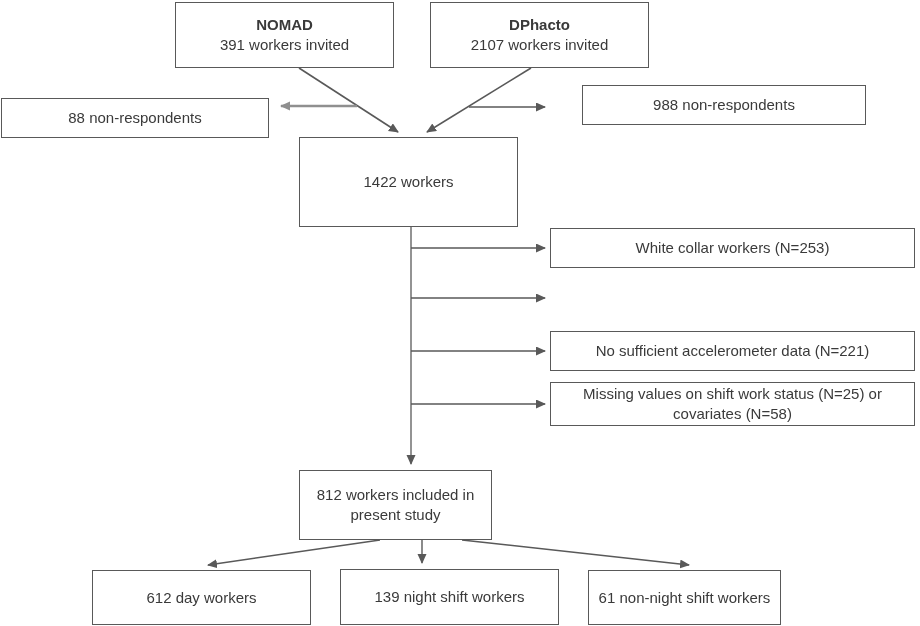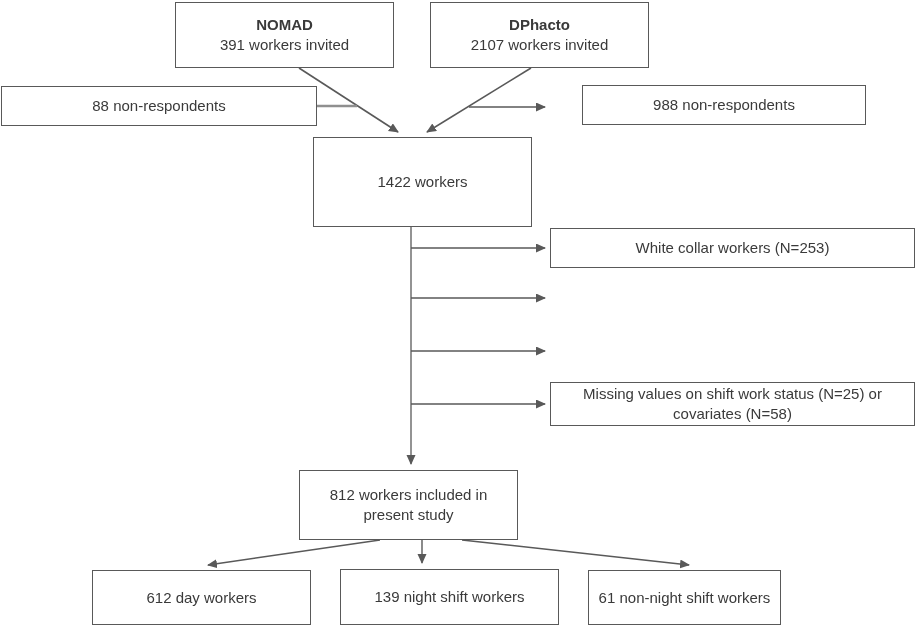--- a/index.html
+++ b/index.html
@@ -30,28 +30,28 @@
     background:var(--bg);
     display:flex;align-items:center;justify-content:center;
     text-align:center;
     font-size:15px;line-height:1.32;
     padding:3px 4px;
   }
   .node .title{display:block;font-weight:bold;}
   .node .sub{display:block;}
   #nomad    {left:175px;top:2px;width:219px;height:66px;}
   #dphacto  {left:430px;top:2px;width:219px;height:66px;}
-  #nr-left  {left:1px;top:86px;width:316px;height:40px;}
+  #nr-left  {left:1px;top:98px;width:268px;height:40px;}
   #nr-right {left:550px;top:85px;width:284px;height:40px;margin-left:32px;}
-  #pooled   {left:299px;top:137px;width:219px;height:90px;margin-left:14px;}
+  #pooled   {left:299px;top:137px;width:219px;height:90px;}
   #excl-0   {left:550px;top:228px;width:365px;height:40px;}
   #excl-1   {left:550px;top:277px;width:365px;height:43px;}
   #excl-2   {left:550px;top:331px;width:365px;height:40px;}
   #excl-3   {left:550px;top:382px;width:365px;height:44px;}
-  #included {left:299px;top:470px;width:219px;height:70px;}
+  #included {left:299px;top:470px;width:193px;height:70px;}
   #day      {left:92px;top:570px;width:219px;height:55px;}
   #night    {left:340px;top:569px;width:219px;height:56px;}
   #nonnight {left:588px;top:570px;width:193px;height:55px;}
 </style>
 </head>
 <body>
 
 <div class="canvas">
 
   <svg class="connectors" viewBox="0 0 920 626" xmlns="http://www.w3.org/2000/svg">
@@ -106,20 +106,23 @@
 
   <div class="node" id="pooled">
     <span>1422 workers</span>
   </div>
 
   <div class="node" id="excl-0">
     <span>White collar workers (N=253)</span>
   </div>
 
 
+  <div class="node" id="excl-2">
+    <span>No sufficient accelerometer data (N=221)</span>
+  </div>
 
   <div class="node" id="excl-3">
     <span>Missing values on shift work status (N=25) or covariates (N=58)</span>
   </div>
 
   <div class="node" id="included">
     <span>812 workers included in present study</span>
   </div>
 
   <div class="node" id="day">

